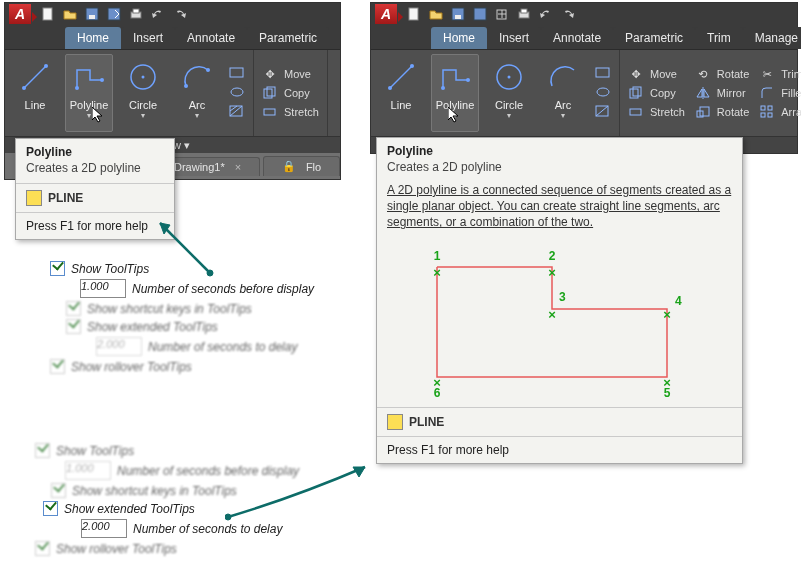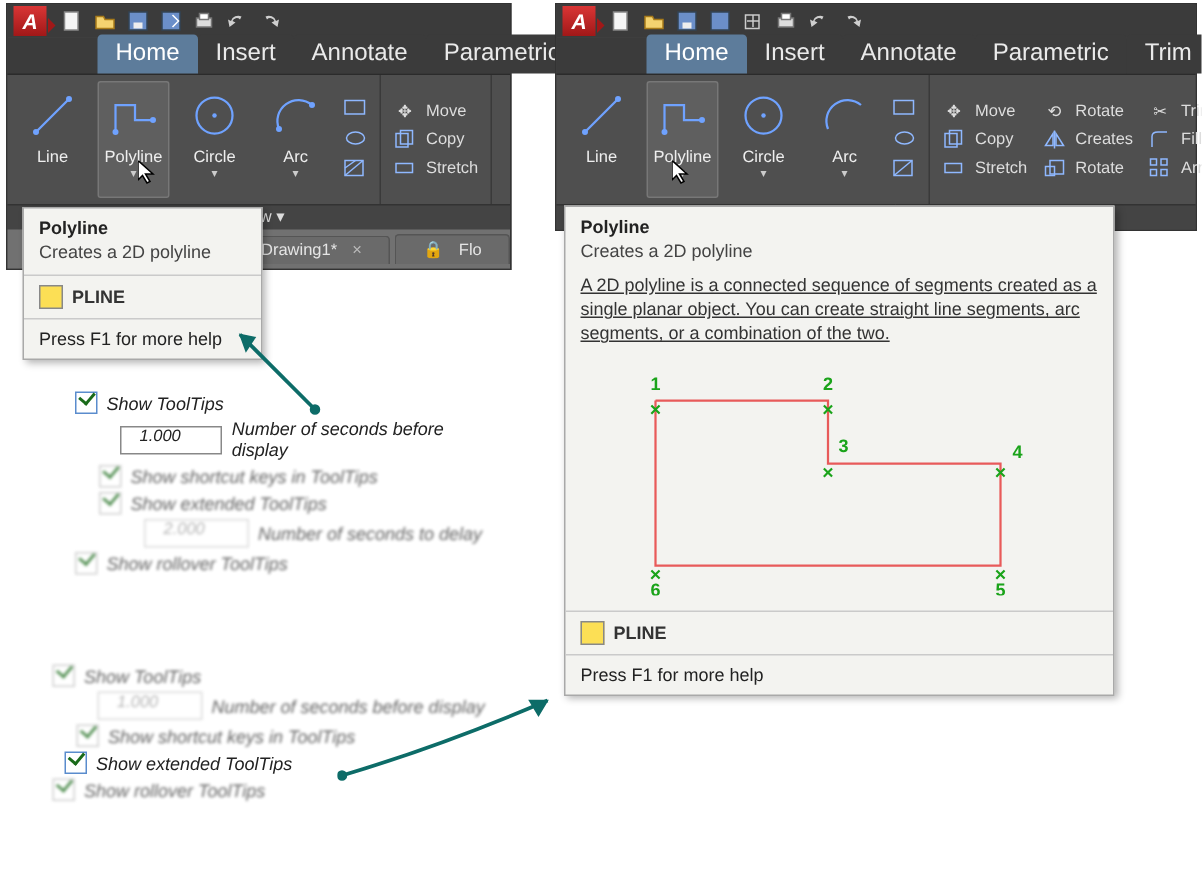--- a/index.html
+++ b/index.html
@@ -45,21 +45,21 @@
     height: 24px;
     display: flex;
     align-items: flex-end;
     background: #3b3b3b;
     padding-left: 60px;
     border-bottom: 1px solid #2b2b2b;
   }
   .tabstrip .tab {
     color: #eaeaea;
     padding: 4px 12px;
-    font-size: 16px;
+    font-size: 12px;
     border-radius: 3px 3px 0 0;
     background: #3b3b3b;
   }
   .tabstrip .tab.active {
     background: #5d7c9b;
     color: #fff;
   }
   .ribbon {
     background: #4f4f4f;
     display: flex;
@@ -109,21 +109,21 @@
   .ext .desc{ padding:0 10px 10px; color:#333; line-height:1.35;text-decoration:underline;}
   .diagram { margin: 6px 10px 10px; border:none; height:150px; position:relative;}
 
   
   .optblock { position:absolute; font-size:12px; color:#222; }
   .optrow { display:flex; align-items:center; gap:6px; margin:3px 0;font-style:italic;}
   .optrow.blur { filter: blur(1.1px); opacity:.7;}
   .chk { width:13px; height:13px; border:1px solid #5a8ccd; background:#fff; position:relative; flex:none;}
   .chk.on::after{ content:""; position:absolute; left:2px; top:-1px; width:8px; height:5px; border-left:2px solid #1a6b1a; border-bottom:2px solid #1a6b1a; transform:rotate(-50deg);}
   .chk.dis{ border-color:#bbb;}
-  .numbox{ width:44px; height:17px; border:1px solid #888; background:#fff; text-align:left; padding:0 12px; font-size:11px;}
+  .numbox{ width:44px; height:17px; border:1px solid #888; background:#fff; text-align:left; padding:0 0; font-size:11px;}
   .numbox.dis{ color:#999; border-color:#ccc;}
 
   
   .arrow { position:absolute; stroke:#0d6c68; fill:#0d6c68; }
 
   
   .cursor { position:absolute; width:14px; height:16px; z-index:20;}
 </style>
 </head>
 <body>
@@ -428,21 +428,21 @@
             <span class="mi">⟲</span>
             <span>Rotate</span>
           </div>
         <div class="mini-row">
             <span class="mi">
               <svg width="14" height="14">
                 <path d="M7 1v12" stroke="#8fb8ff"></path>
                 <path d="M1 11 L6 3 L6 11 Z M13 11 L8 3 L8 11 Z" fill="none" stroke="#8fb8ff"></path>
               </svg>
             </span>
-            <span>Creates</span>
+            <span>Mirror</span>
           </div>
         <div class="mini-row">
             <span class="mi">
               <svg width="14" height="14">
                 <rect x="1" y="6" width="6" height="6" fill="none" stroke="#8fb8ff"></rect>
                 <rect x="4" y="2" width="9" height="9" fill="none" stroke="#8fb8ff"></rect>
               </svg>
             </span>
             <span>Rotate</span>
           </div>
@@ -553,20 +553,24 @@
     <span>Number of seconds before display</span>
   </div>
   <div class="optrow blur" style="margin-left:16px">
     <span class="chk on dis"></span>
     <span>Show shortcut keys in ToolTips</span>
   </div>
   <div class="optrow" style="margin-left:8px">
     <span class="chk on"></span>
     <span>Show extended ToolTips</span>
   </div>
+  <div class="optrow" style="margin-left:46px">
+    <span class="numbox">2.000</span>
+    <span>Number of seconds to delay</span>
+  </div>
   <div class="optrow blur">
     <span class="chk on dis"></span>
     <span>Show rollover ToolTips</span>
   </div>
 </div>
 
 <svg class="arrow" style="left:150px; top:218px; width:70px; height:60px;">
   <path d="M60 55 Q40 35 10 5" fill="none" stroke="#0d6c68" stroke-width="2.5"></path>
   <polygon points="10,5 20,7 14,16"></polygon>
   <circle cx="60" cy="55" r="3"></circle>

